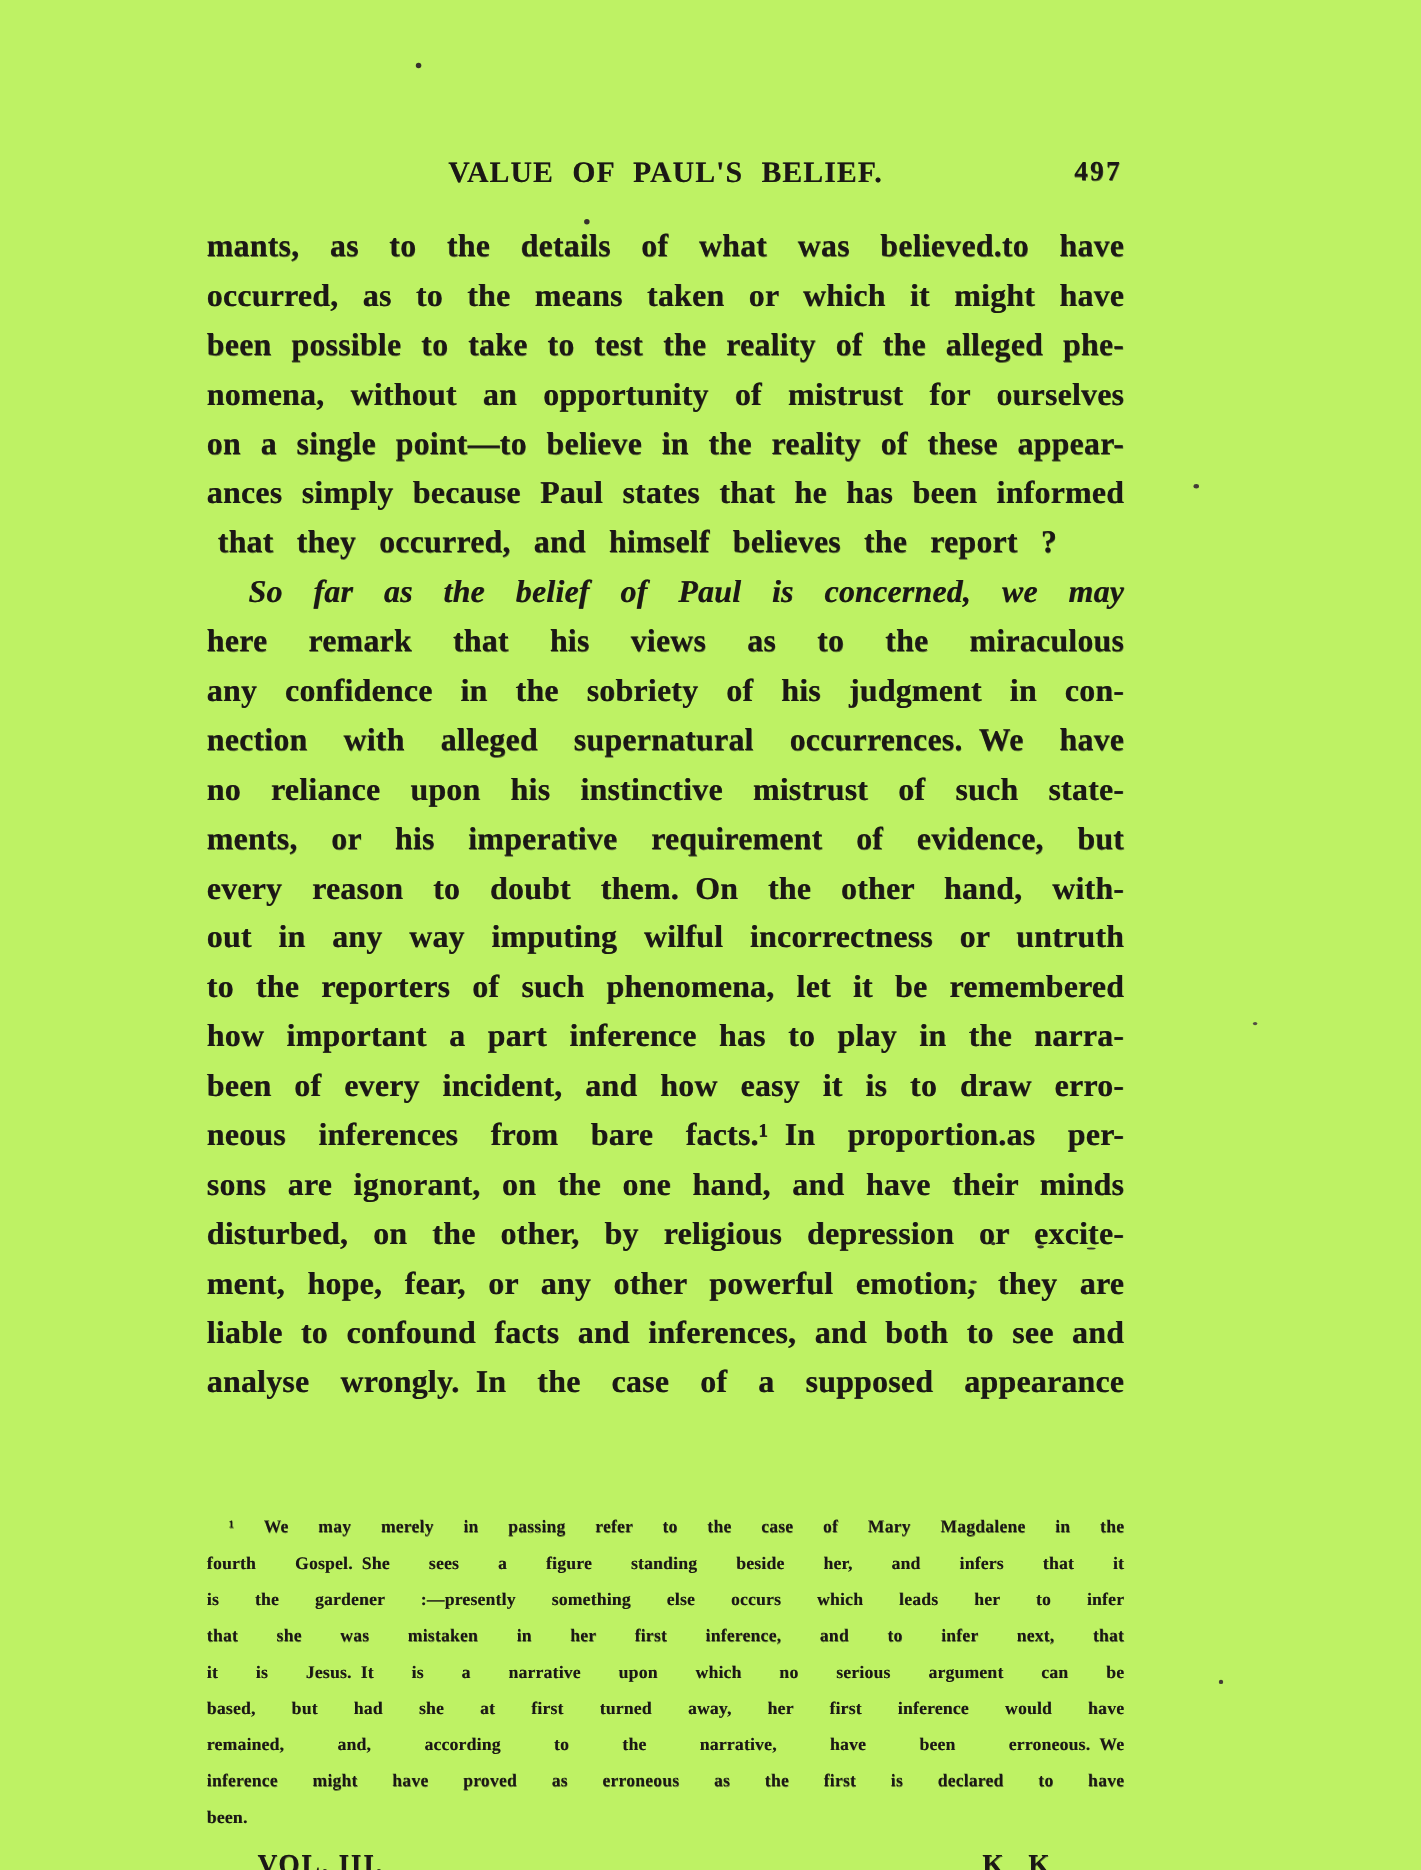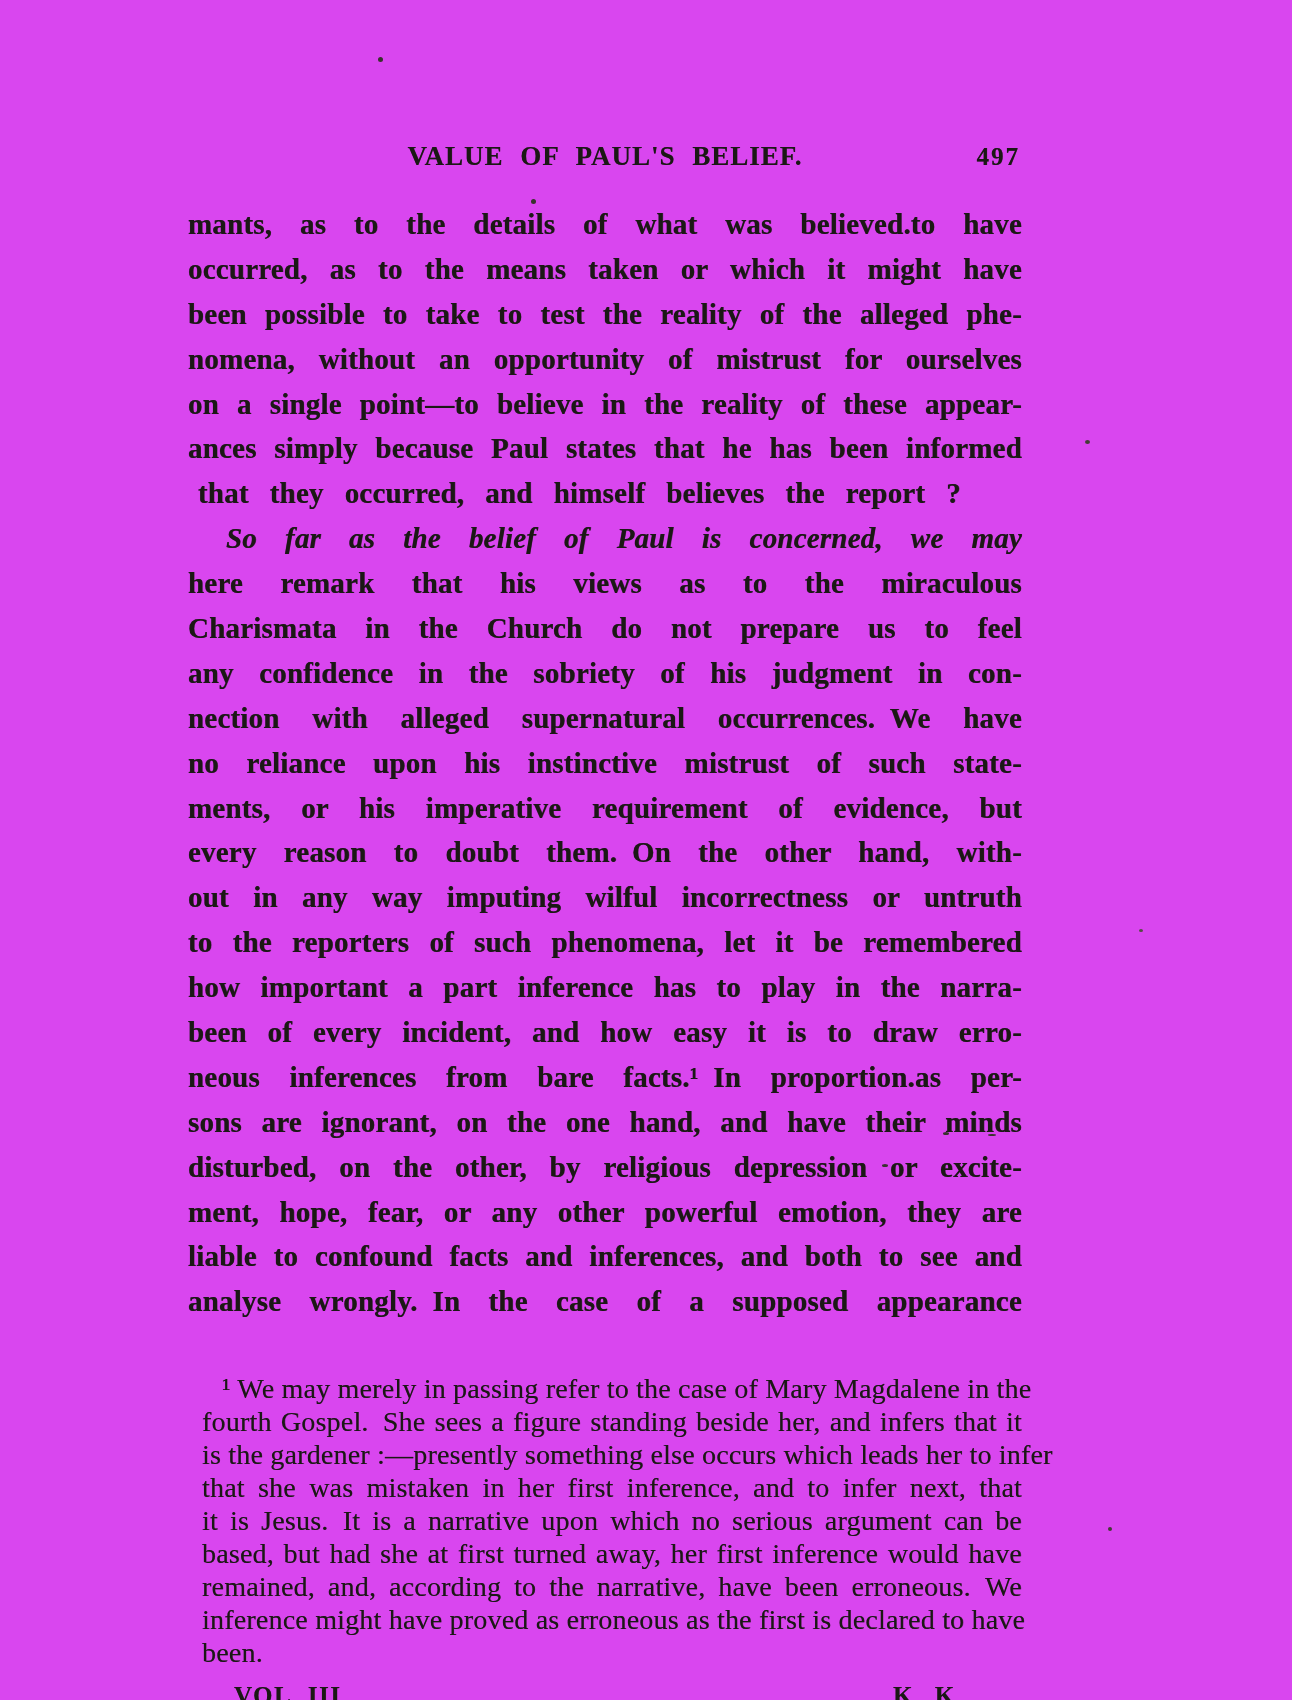--- a/index.html
+++ b/index.html
@@ -1,20 +1,20 @@
 <!DOCTYPE html>
 <html><head>
 <meta charset="utf-8">
 <style>
   html,body{margin:0;padding:0;background:#e8e6e2;}
   .page{
     position:relative;
     width:1292px;height:1700px;
     margin:0 auto;
-    background:#d946ef;
+    background:#bef264;
     overflow:hidden;
     font-family:"Liberation Serif", serif;
     color:#1b1815;
   }
   
   .running-head{
     position:absolute;left:188px;top:141px;width:834px;height:34px;
     text-align:center;
   }
   .head-title{
@@ -36,25 +36,24 @@
     text-align:justify;text-align-last:justify;
     white-space:nowrap;
     text-shadow:0.35px 0.35px 0 rgba(27,24,21,0.55), -0.25px 0 0 rgba(27,24,21,0.3);
   }
   .bline.short{width:763px;margin-left:10px;}
   .bline.indent{text-indent:38px;font-style:italic;}
   
   .footnote{position:absolute;left:188px;top:1372px;width:834px;}
   .fline{
     height:33px;line-height:33px;
-    font-size:28px;font-weight:normal;letter-spacing:0.2px;
+    font-size:16px;font-weight:bold;letter-spacing:0.2px;
     text-align:justify;text-align-last:justify;
     white-space:nowrap;
     text-shadow:0.3px 0.3px 0 rgba(27,24,21,0.55);
-    margin-left:14px;
   }
   .fline.fn-first{text-indent:20px;}
   .fline.fn-last{text-align-last:left;}
   
   .footer-vol{
     position:absolute;left:234px;top:1682px;
     font-size:25px;font-weight:bold;letter-spacing:1.5px;line-height:28px;
     text-shadow:0.3px 0.3px 0 rgba(27,24,21,0.6);
   }
   .footer-sig{
@@ -78,21 +77,20 @@
   <div class="body-text">
     <div class="bline">mants, as to the details of what was believed.to have</div>
     <div class="bline">occurred, as to the means taken or which it might have</div>
     <div class="bline">been possible to take to test the reality of the alleged phe-</div>
     <div class="bline">nomena, without an opportunity of mistrust for ourselves</div>
     <div class="bline">on a single point—to believe in the reality of these appear-</div>
     <div class="bline">ances simply because Paul states that he has been informed</div>
     <div class="bline short">that they occurred, and himself believes the report ?</div>
     <div class="bline indent">So far as the belief of Paul is concerned, we may</div>
     <div class="bline">here remark that his views as to the miraculous</div>
-    <div class="bline">Charismata in the Church do not prepare us to feel</div>
     <div class="bline">any confidence in the sobriety of his judgment in con-</div>
     <div class="bline">nection with alleged supernatural occurrences. We have</div>
     <div class="bline">no reliance upon his instinctive mistrust of such state-</div>
     <div class="bline">ments, or his imperative requirement of evidence, but</div>
     <div class="bline">every reason to doubt them. On the other hand, with-</div>
     <div class="bline">out in any way imputing wilful incorrectness or untruth</div>
     <div class="bline">to the reporters of such phenomena, let it be remembered</div>
     <div class="bline">how important a part inference has to play in the narra-</div>
     <div class="bline">been of every incident, and how easy it is to draw erro-</div>
     <div class="bline">neous inferences from bare facts.¹ In proportion.as per-</div>

